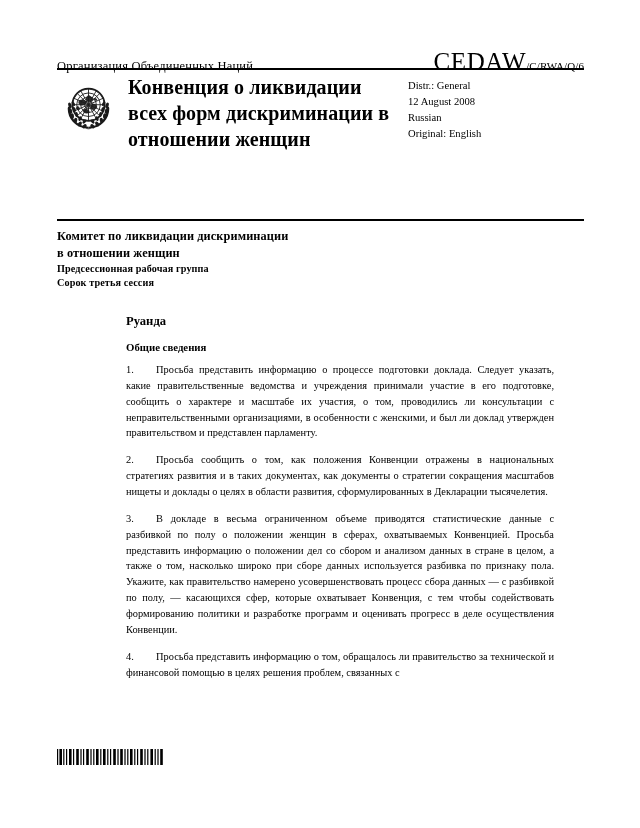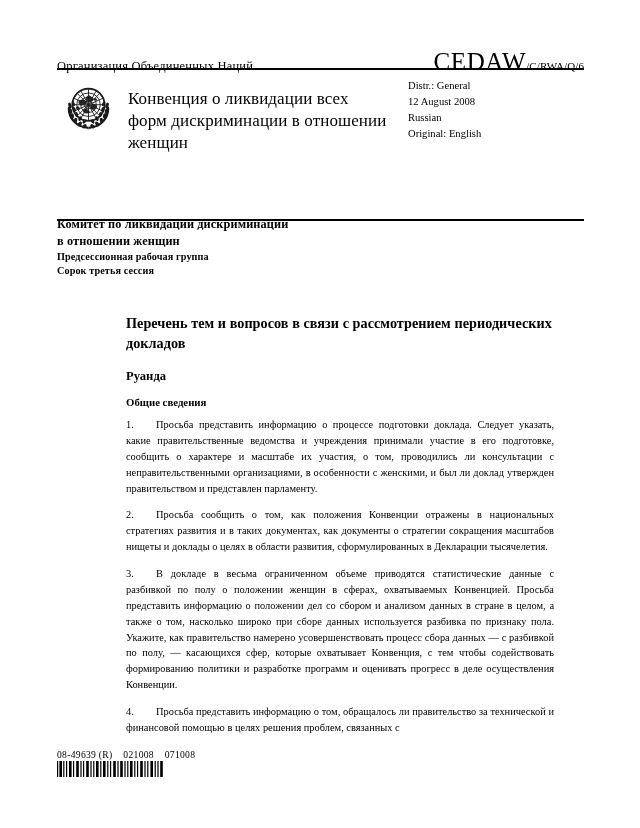--- a/index.html
+++ b/index.html
@@ -81,39 +81,38 @@
   }
   .emblem {
     width: 63px;
     height: 63px;
     flex: 0 0 63px;
     margin-top: 3px;
   }
   .conv-title {
     flex: 0 0 262px;
     margin-left: 8px;
-    font-weight: normal;
-    font-size: 17px;
+    font-weight: bold;
+    font-size: 20px;
     line-height: 1.30;
     letter-spacing: 0.1px;
-    margin-top: 14px;
   }
   .distr {
     margin-left: 18px;
     font-size: 10.6px;
     line-height: 1.52;
     padding-top: 4px;
     white-space: nowrap;
   }
 
   
   .committee {
     position: absolute;
     left: 57px;
-    top: 216px;
+    top: 228px;
     width: 420px;
   }
   .comm-line1, .comm-line2 {
     font-weight: bold;
     font-size: 12.3px;
     line-height: 1.38;
     letter-spacing: 0.1px;
   }
   .comm-line3, .comm-line4 {
     font-weight: bold;
@@ -283,40 +282,38 @@
   <div class="rule-thick rule-mid"></div>
 
   <div class="committee">
     <div class="comm-line1">Комитет по ликвидации дискриминации</div>
     <div class="comm-line2">в отношении женщин</div>
     <div class="comm-line3">Предсессионная рабочая группа</div>
     <div class="comm-line4">Сорок третья сессия</div>
   </div>
 
   <div class="body-col">
-    <div class="doc-title">Перечень тем и вопросов в связи с рассмотрением периодических докладов</div>
     <div class="country">Руанда</div>
     <div class="section-head">Общие сведения</div>
 
     <div class="num-para">
       <span class="pnum">1.</span><span>Просьба представить информацию о процессе подготовки доклада. Следует указать, какие правительственные ведомства и учреждения принимали участие в его подготовке, сообщить о характере и масштабе их участия, о том, проводились ли консультации с неправительственными организациями, в особенности с женскими, и был ли доклад утвержден правительством и представлен парламенту.</span>
     </div>
     <div class="num-para">
       <span class="pnum">2.</span><span>Просьба сообщить о том, как положения Конвенции отражены в национальных стратегиях развития и в таких документах, как документы о стратегии сокращения масштабов нищеты и доклады о целях в области развития, сформулированных в Декларации тысячелетия.</span>
     </div>
     <div class="num-para">
       <span class="pnum">3.</span><span>В докладе в весьма ограниченном объеме приводятся статистические данные с разбивкой по полу о положении женщин в сферах, охватываемых Конвенцией. Просьба представить информацию о положении дел со сбором и анализом данных в стране в целом, а также о том, насколько широко при сборе данных используется разбивка по признаку пола. Укажите, как правительство намерено усовершенствовать процесс сбора данных — с разбивкой по полу, — касающихся сфер, которые охватывает Конвенция, с тем чтобы содействовать формированию политики и разработке программ и оценивать прогресс в деле осуществления Конвенции.</span>
     </div>
     <div class="num-para">
       <span class="pnum">4.</span><span>Просьба представить информацию о том, обращалось ли правительство за технической и финансовой помощью в целях решения проблем, связанных с</span>
     </div>
   </div>
 
   <div class="footer">
-    <div class="footer-code">08-49639 (R)    021008    071008</div>
     <div class="barcode">
       <svg width="108" height="16" viewBox="0 0 108 16" aria-hidden="true">
         <g fill="#000">
           <rect x="0" y="0" width="1.2" height="16"></rect>
           <rect x="2.4" y="0" width="2.6" height="16"></rect>
           <rect x="6.2" y="0" width="1.2" height="16"></rect>
           <rect x="9.0" y="0" width="1.2" height="16"></rect>
           <rect x="12.0" y="0" width="2.6" height="16"></rect>
           <rect x="16.0" y="0" width="1.2" height="16"></rect>
           <rect x="19.2" y="0" width="2.6" height="16"></rect>

